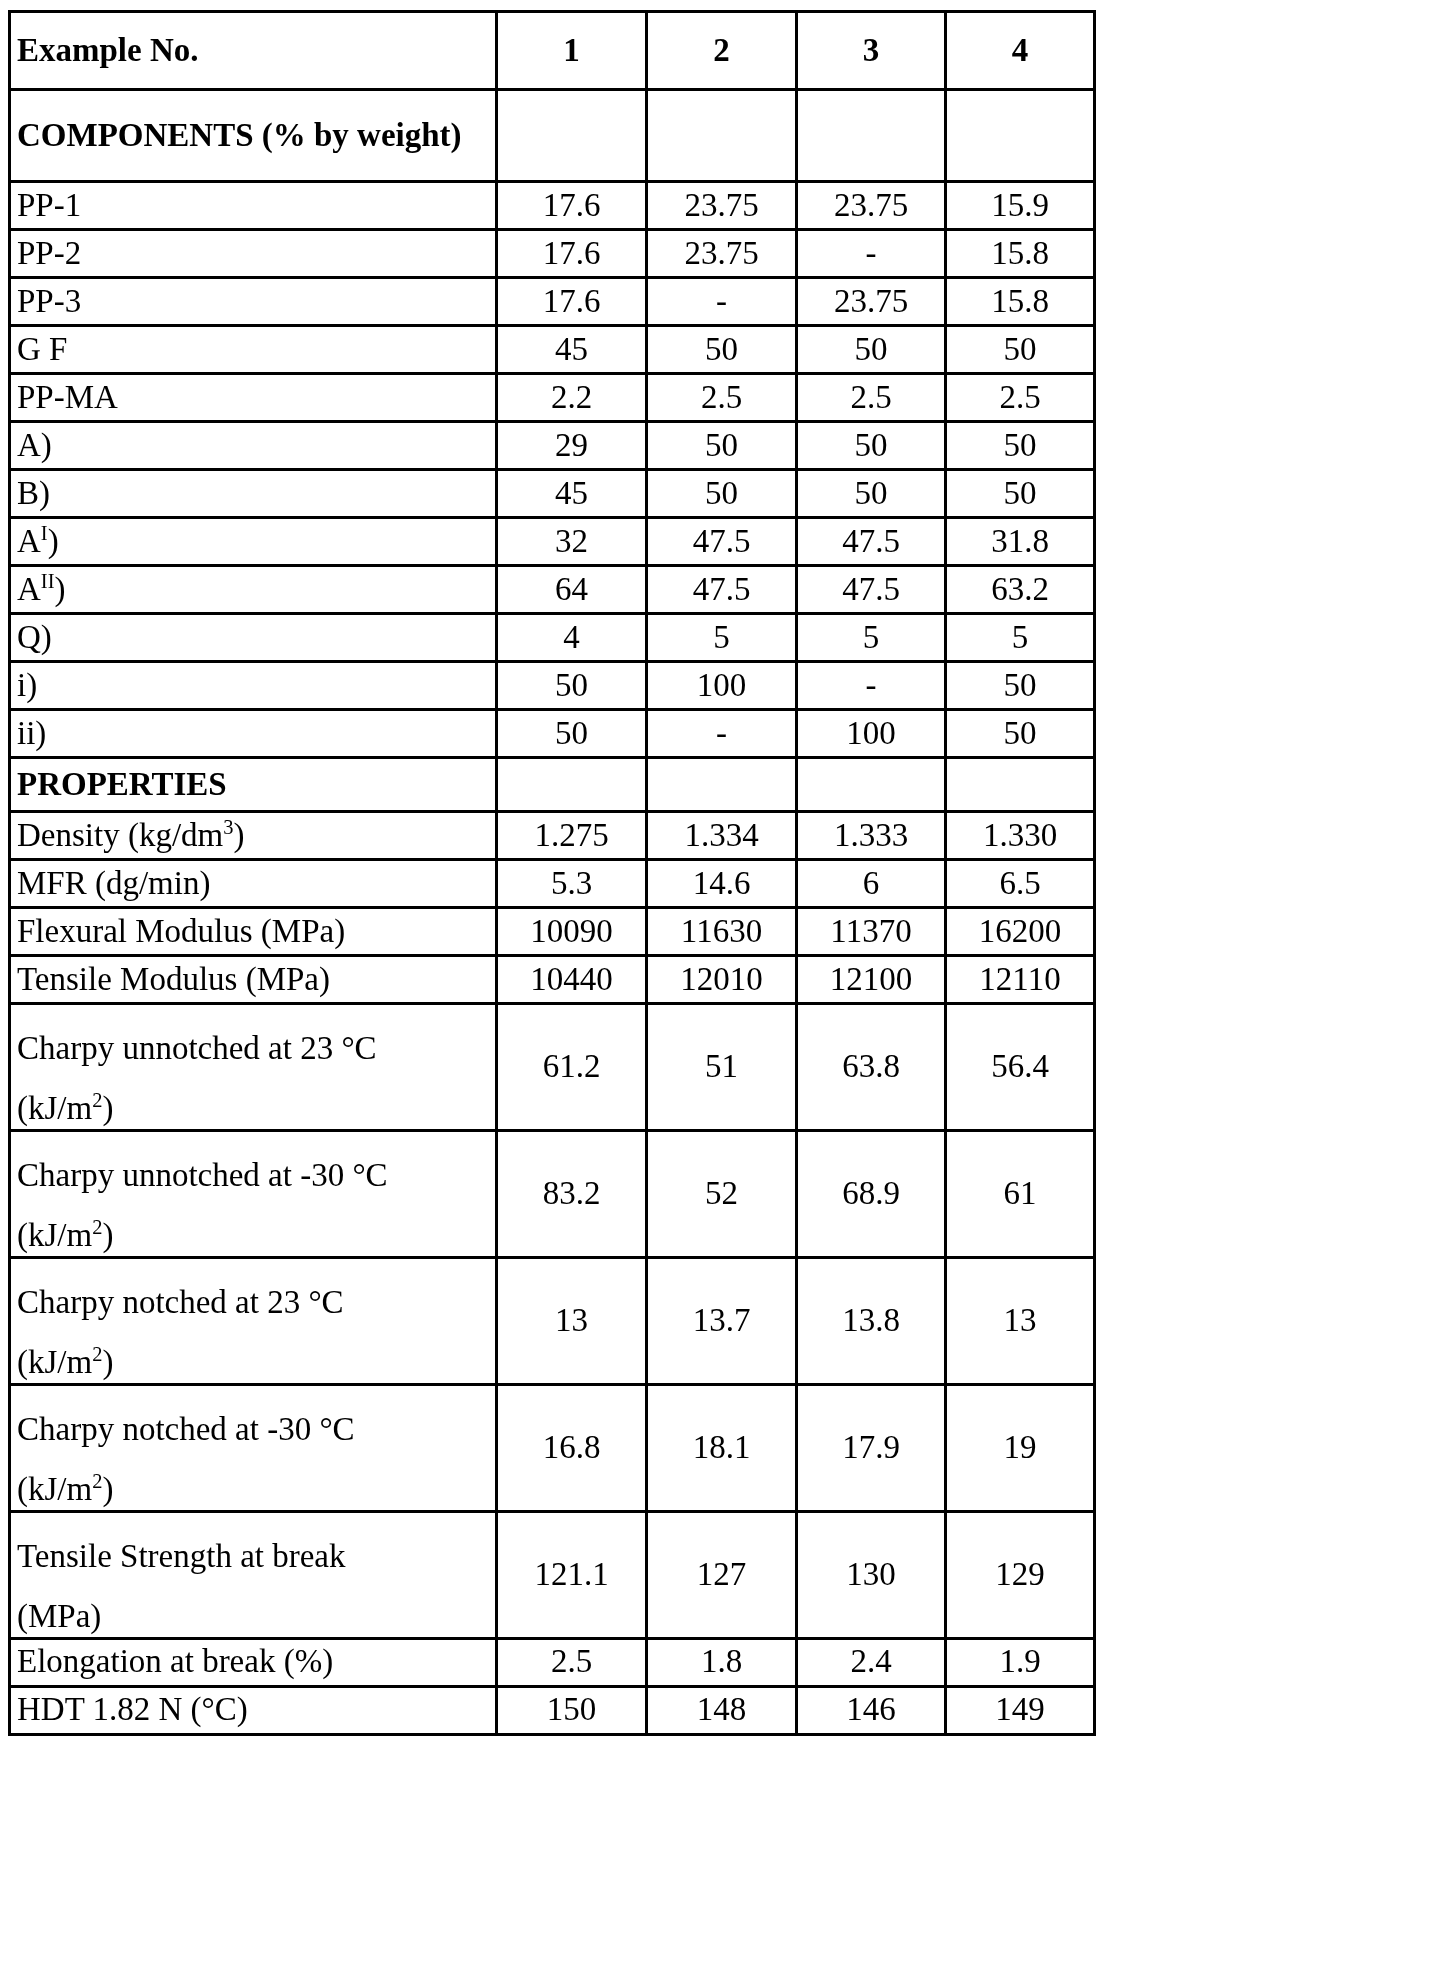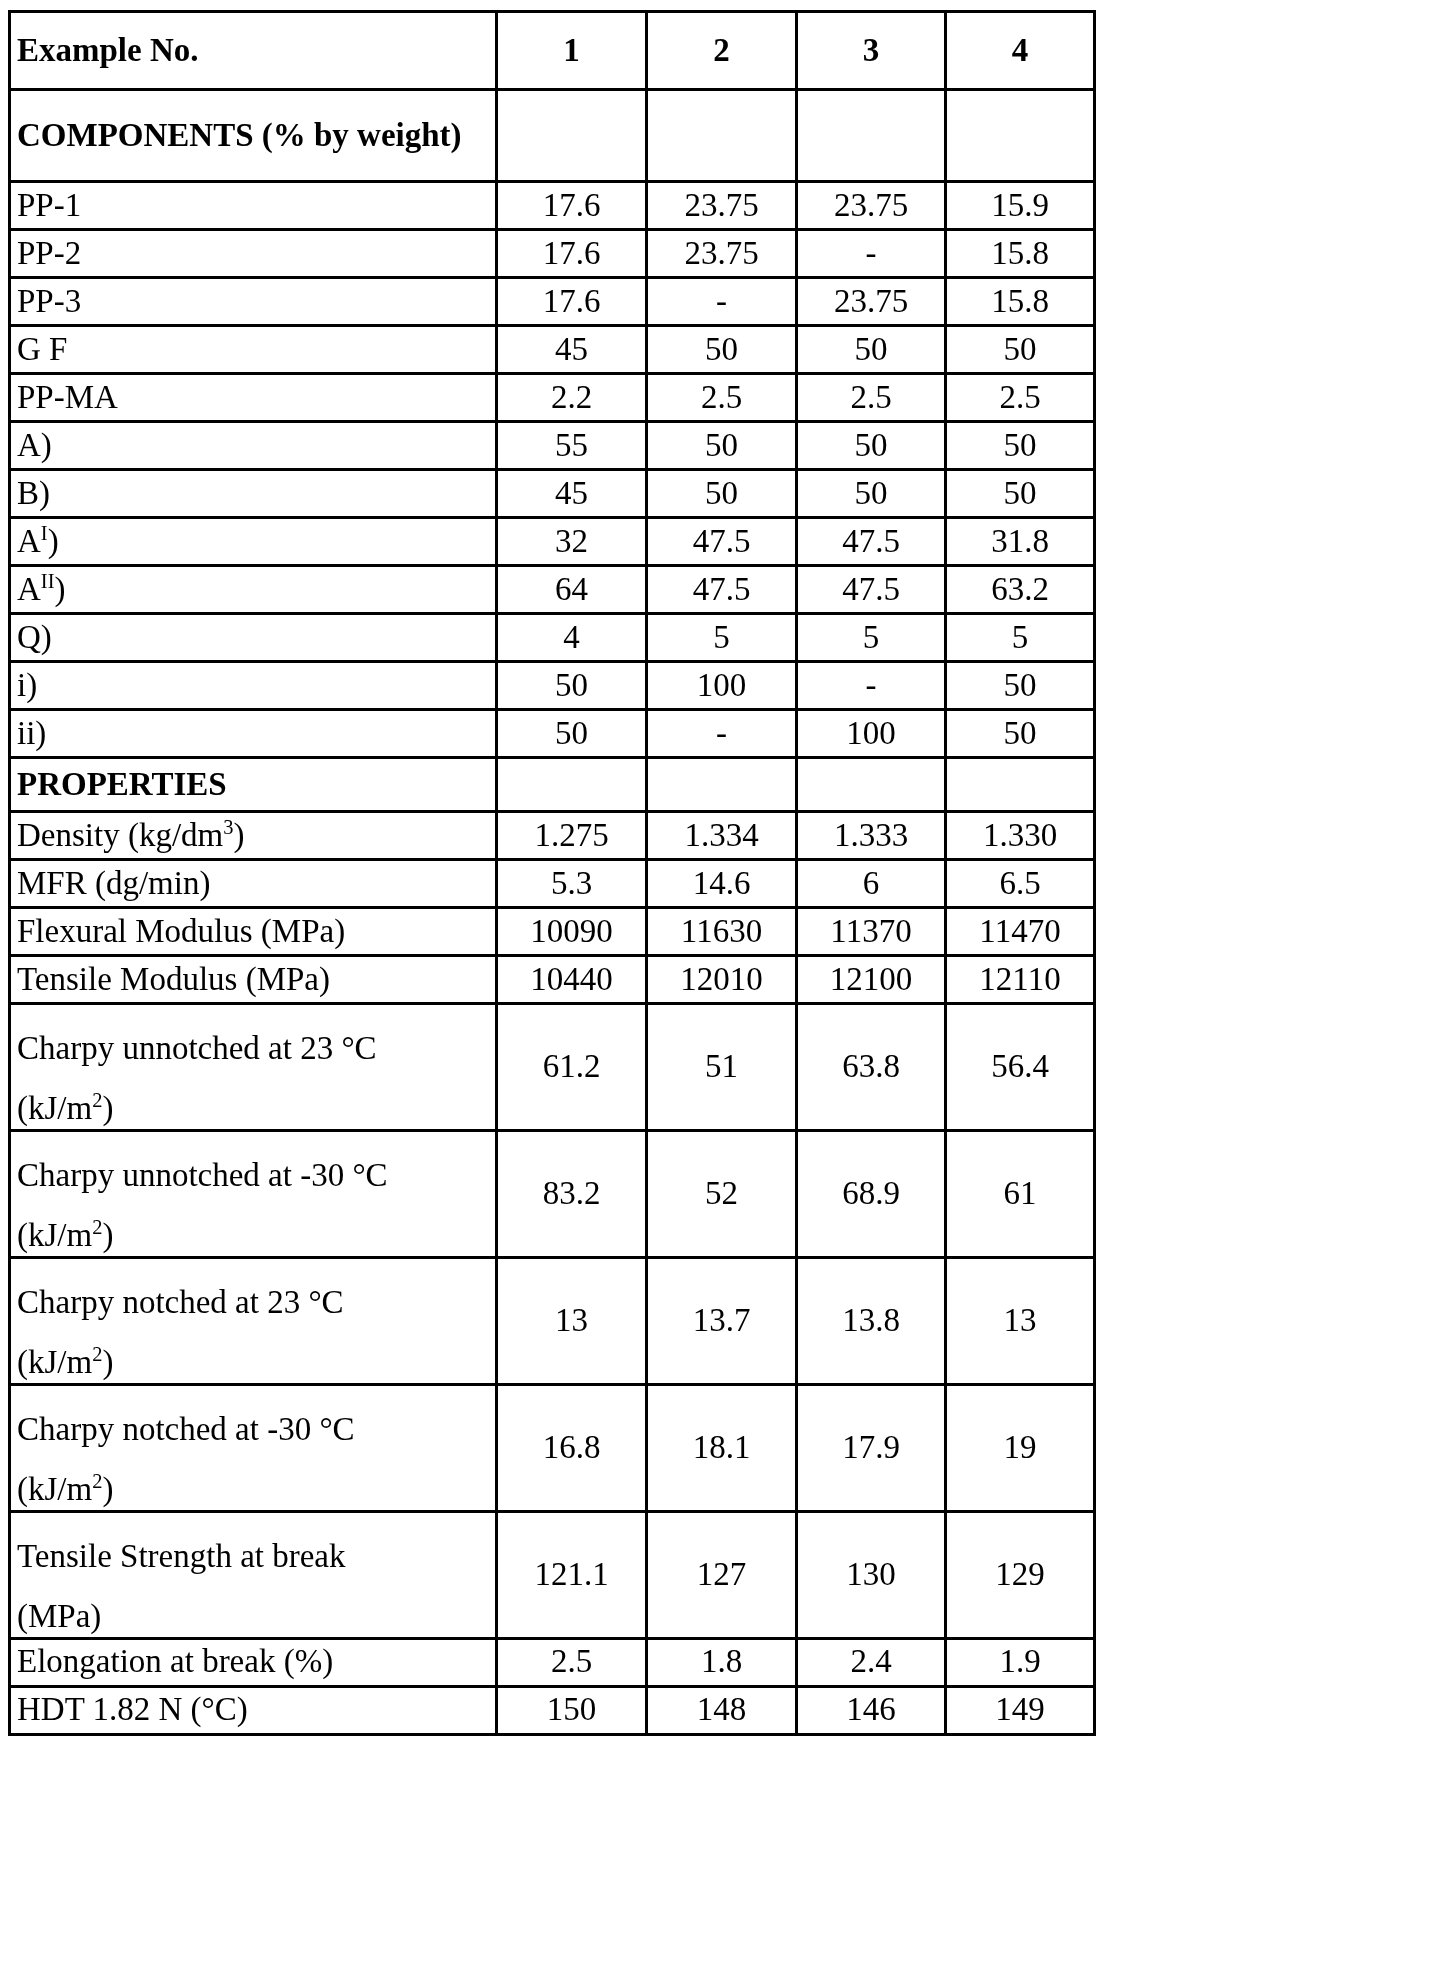--- a/index.html
+++ b/index.html
@@ -136,21 +136,21 @@
         </tr>
         <tr class="r-norm">
           <td class="label">PP-MA</td>
           <td class="val">2.2</td>
           <td class="val">2.5</td>
           <td class="val">2.5</td>
           <td class="val">2.5</td>
         </tr>
         <tr class="r-norm">
           <td class="label">A)</td>
-          <td class="val">55</td>
+          <td class="val">29</td>
           <td class="val">50</td>
           <td class="val">50</td>
           <td class="val">50</td>
         </tr>
         <tr class="r-norm">
           <td class="label">B)</td>
           <td class="val">45</td>
           <td class="val">50</td>
           <td class="val">50</td>
           <td class="val">50</td>
@@ -209,21 +209,21 @@
           <td class="val">5.3</td>
           <td class="val">14.6</td>
           <td class="val">6</td>
           <td class="val">6.5</td>
         </tr>
         <tr class="r-norm">
           <td class="label">Flexural Modulus (MPa)</td>
           <td class="val">10090</td>
           <td class="val">11630</td>
           <td class="val">11370</td>
-          <td class="val">11470</td>
+          <td class="val">16200</td>
         </tr>
         <tr class="r-norm">
           <td class="label">Tensile Modulus (MPa)</td>
           <td class="val">10440</td>
           <td class="val">12010</td>
           <td class="val">12100</td>
           <td class="val">12110</td>
         </tr>
         <tr class="r-two">
           <td class="label">

